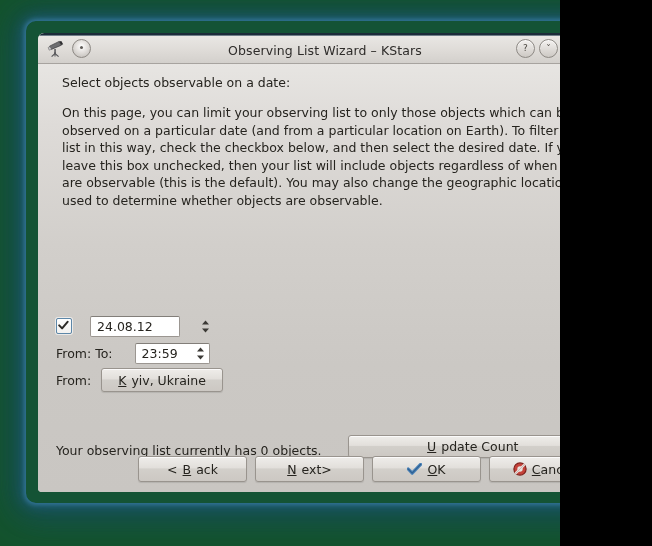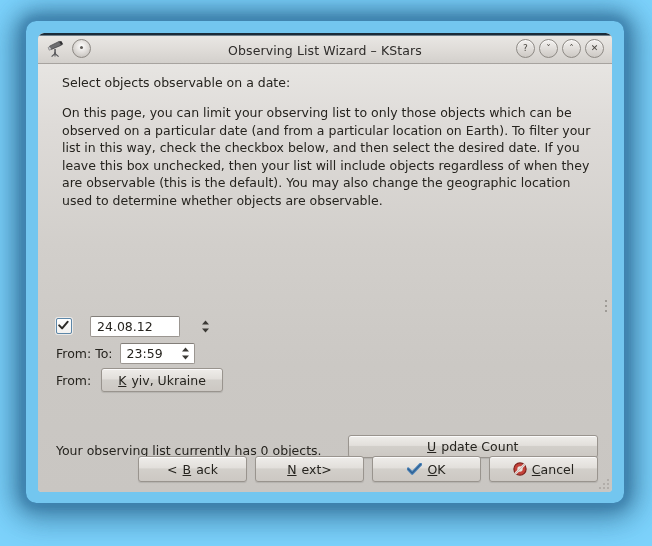--- a/index.html
+++ b/index.html
@@ -11,22 +11,22 @@
     width: 652px;
     height: 546px;
     overflow: hidden;
     font-family: "DejaVu Sans", sans-serif;
   }
 
   
   #desktop {
     position: absolute;
     left: 0; top: 0;
-    width: 652px; height: 546px;
-    background: #7dd3fc;
+    width: 560px; height: 546px;
+    background: #14532d;
     overflow: hidden;
   }
   .glow {
     position: absolute;
     left: 26px; top: 21px;
     width: 598px; height: 482px;
     border-radius: 10px;
     box-shadow:
       0 0 4px 2px rgba(70,140,185,0.55),
       0 0 12px 5px rgba(40,105,150,0.45),
@@ -355,21 +355,21 @@
                 <path d="M4.5 0.6 L8 4.4 L1 4.4 Z" fill="#3b3935"></path>
                 <path d="M4.5 12.4 L8 8.6 L1 8.6 Z" fill="#3b3935"></path>
               </svg>
             </span>
           </span>
         </div>
 
         <div class="row">
           <span class="row-label">From:</span>
           <span class="row-label" style="margin-left:4px;">To:</span>
-          <span class="spinbox" style="width:63px;margin-left:7px;">
+          <span class="spinbox" style="width:63px;margin-left:22px;">
             <span class="spin-val">23:59</span>
             <span class="spin-arrows">
               <svg width="9" height="13" viewBox="0 0 9 13">
                 <path d="M4.5 0.6 L8 4.4 L1 4.4 Z" fill="#3b3935"></path>
                 <path d="M4.5 12.4 L8 8.6 L1 8.6 Z" fill="#3b3935"></path>
               </svg>
             </span>
           </span>
         </div>
 

